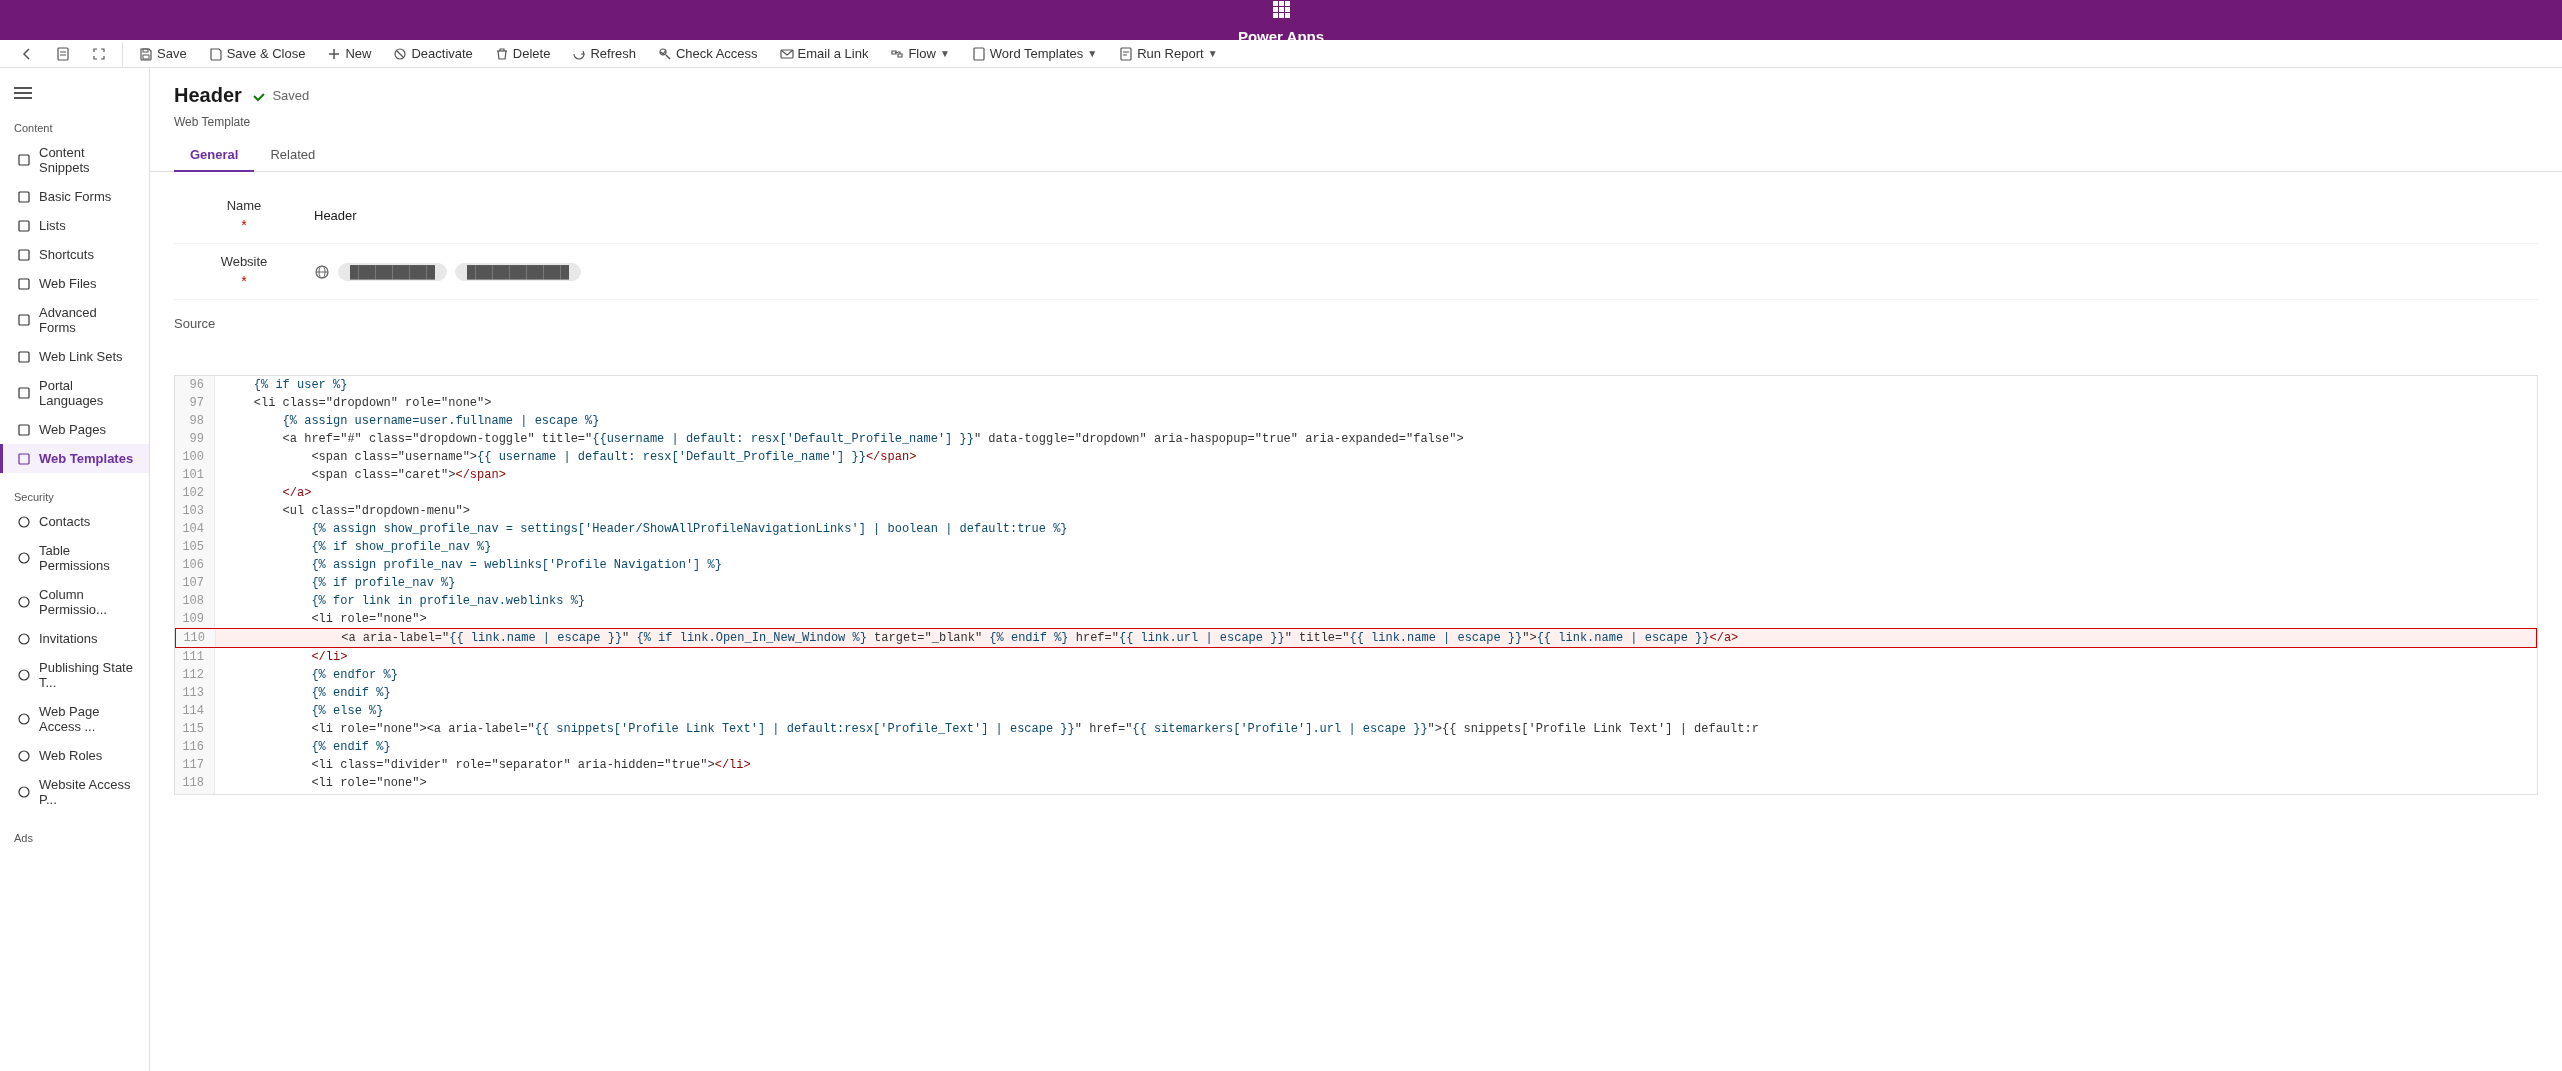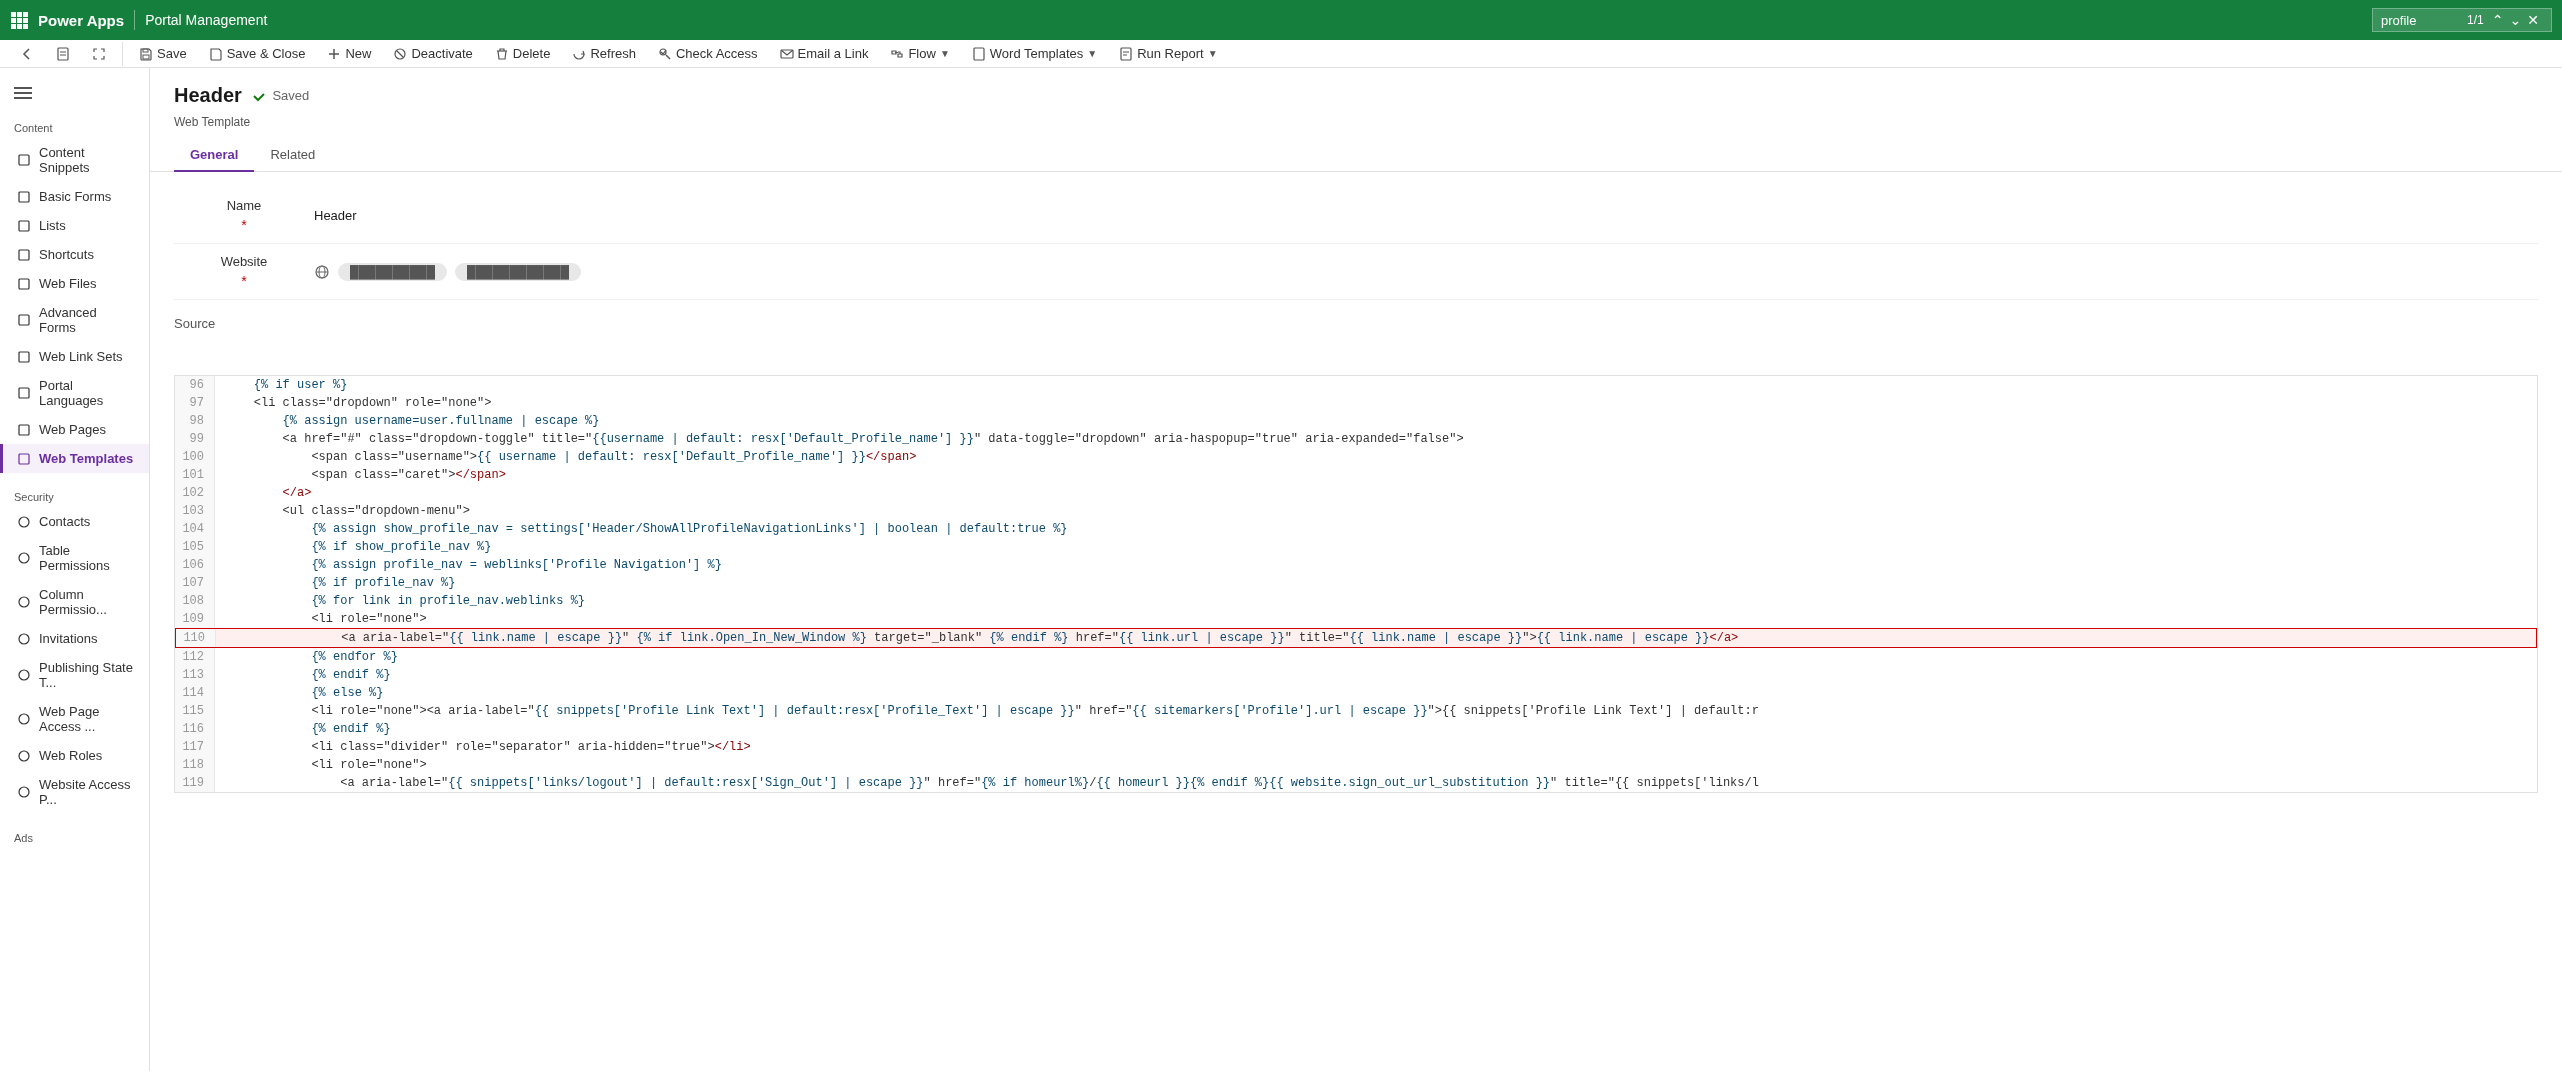--- a/index.html
+++ b/index.html
@@ -1,27 +1,28 @@
 <!DOCTYPE html>
 <html><head>
   <meta charset="utf-8">
   <style>
     * { box-sizing: border-box; margin: 0; padding: 0; }
     body { font-family: 'Segoe UI', sans-serif; font-size: 13px; background: #fff; display: flex; flex-direction: column; height: 100vh; overflow: hidden; }
 
     
     .top-bar {
-      background: #15803d;
+      background: #701a75;
       color: #fff;
       display: flex;
       align-items: center;
       height: 40px;
       padding: 0 10px;
       gap: 10px;
       flex-shrink: 0;
+      flex-direction: column;
     }
     .top-bar-grid { display: flex; align-items: center; gap: 6px; cursor: pointer; }
     .top-bar-grid svg { width: 18px; height: 18px; fill: #fff; }
     .top-bar-logo { font-weight: 600; font-size: 15px; color: #fff; }
     .top-bar-divider { width: 1px; height: 20px; background: rgba(255,255,255,0.4); }
     .top-bar-title { font-size: 14px; color: #fff; }
     .search-box {
       margin-left: auto;
       background: rgba(255,255,255,0.15);
       border: 1px solid rgba(255,255,255,0.3);
@@ -537,20 +538,24 @@
           </div>
           <div class="code-line">
             <div class="line-num">109</div>
             <div class="line-code">            &lt;li role="none"&gt;</div>
           </div>
           <div class="code-line highlighted">
             <div class="line-num">110</div>
             <div class="line-code">                &lt;a aria-label="<span class="kw-liquid">{{ link.name | escape }}</span>" <span class="kw-liquid">{% if link.Open_In_New_Window %}</span> target="_blank" <span class="kw-liquid">{% endif %}</span> href="<span class="kw-liquid">{{ link.url | escape }}</span>" title="<span class="kw-liquid">{{ link.name | escape }}</span>"&gt;<span class="kw-liquid">{{ link.name | escape }}</span><span class="kw-html">&lt;/a&gt;</span></div>
           </div>
           <div class="code-line">
+            <div class="line-num">111</div>
+            <div class="line-code">            <span class="kw-html">&lt;/li&gt;</span></div>
+          </div>
+          <div class="code-line">
             <div class="line-num">112</div>
             <div class="line-code">            <span class="kw-liquid">{% endfor %}</span></div>
           </div>
           <div class="code-line">
             <div class="line-num">113</div>
             <div class="line-code">            <span class="kw-liquid">{% endif %}</span></div>
           </div>
           <div class="code-line">
             <div class="line-num">114</div>
             <div class="line-code">            <span class="kw-liquid">{% else %}</span></div>

